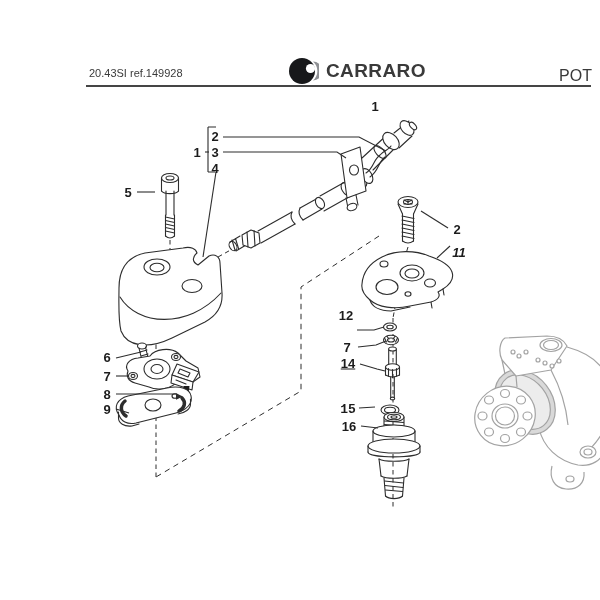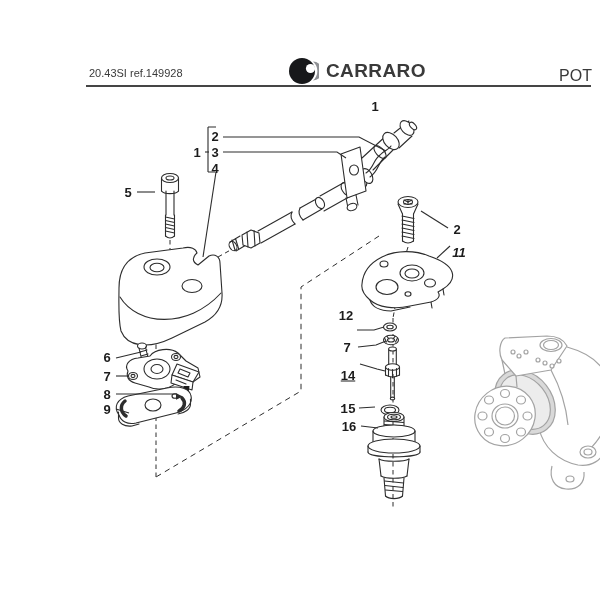--- a/index.html
+++ b/index.html
@@ -271,18 +271,18 @@
         <span class="callout" style="left: 176px; top: 73px;">4</span>
         <span class="callout" style="left: 89px; top: 97px;">5</span>
         <span class="callout" style="left: 68px; top: 262px;">6</span>
         <span class="callout" style="left: 68px; top: 281px;">7</span>
         <span class="callout" style="left: 68px; top: 299px;">8</span>
         <span class="callout" style="left: 68px; top: 314px;">9</span>
         <span class="callout" style="left: 418px; top: 134px;">2</span>
         <span class="callout" style="left: 420px; top: 157px; font-style: italic;">11</span>
         <span class="callout" style="left: 307px; top: 220px;">12</span>
         <span class="callout" style="left: 308px; top: 252px;">7</span>
-        <span class="callout" style="left: 309px; top: 280px; text-decoration: underline;">14</span>
+        <span class="callout" style="left: 309px; top: 268px; text-decoration: underline;">14</span>
         <span class="callout" style="left: 309px; top: 314px; font-family: Liberation Mono, monospace;">15</span>
         <span class="callout" style="left: 310px; top: 331px; text-align: right;">16</span>
       </div>
   </div>
 </div>
 
 </body></html>

